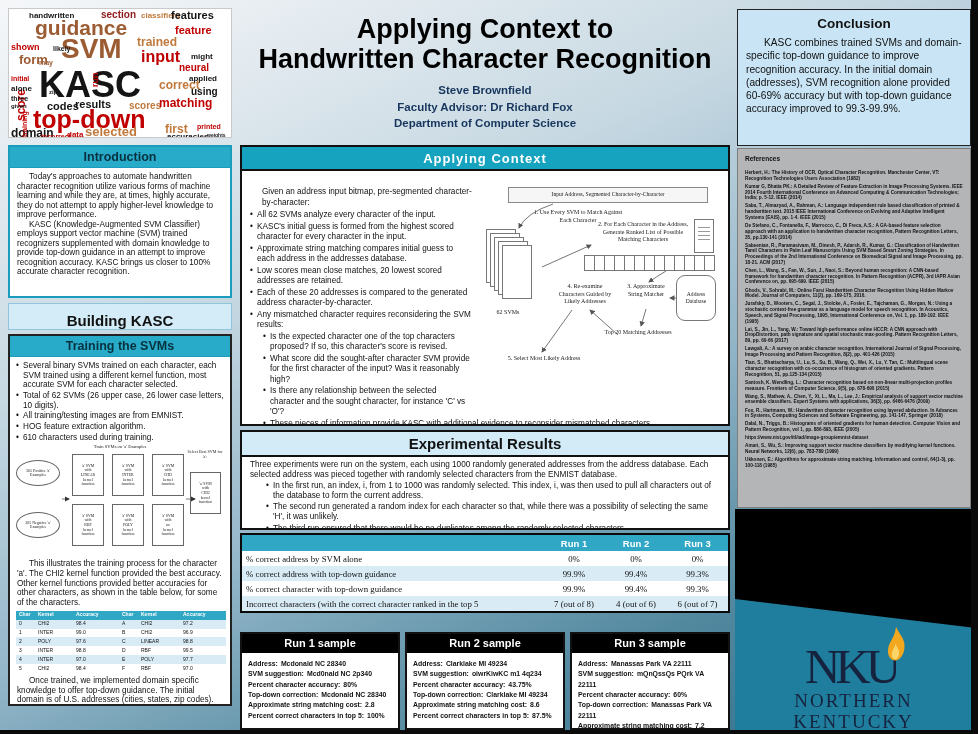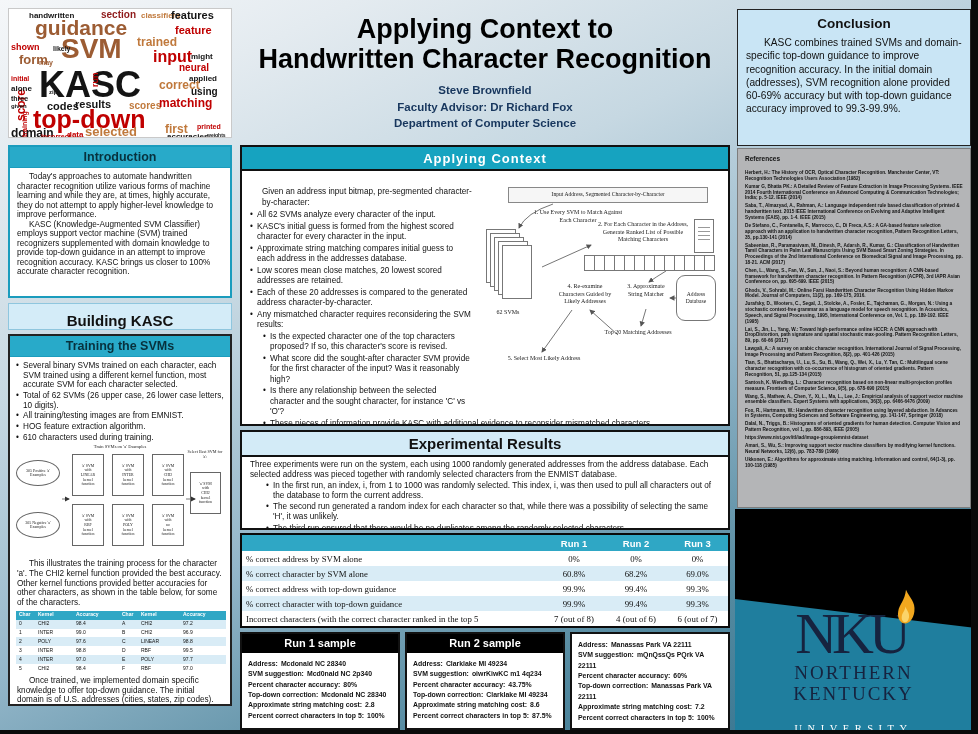--- a/index.html
+++ b/index.html
@@ -21,21 +21,21 @@
   #conclusion h2{margin:2px 0 5px;font-size:13.5px;text-align:center;}
   #conclusion p{margin:0;font-size:10.2px;line-height:1.3;text-indent:18px;}
   
   #references{left:737px;top:148px;width:234px;height:360px;background:#b4b5b7;border:1px solid #7d7d7d;padding:6px 7px;overflow:hidden;}
   #references h3{margin:0 0 8px;font-size:6.5px;}
   .ref{font-size:4.7px;line-height:1.22;font-weight:bold;margin-bottom:2.4px;}
   
   #nku{left:735px;top:509px;width:243px;height:225px;background:#000;}
   #nku::before{content:"";position:absolute;inset:0;background:#1f7e9e;clip-path:polygon(0 40%,100% 53%,100% 100%,0 100%);}
   .nku-inner{position:absolute;left:0;right:6px;top:96px;text-align:center;color:#16233f;font-family:"Liberation Serif",serif;}
-  .nku-word{font-size:58px;line-height:1;letter-spacing:-5px;position:relative;display:inline-block;padding-right:6px;}
+  .nku-word{font-size:49px;line-height:1;letter-spacing:-5px;position:relative;display:inline-block;padding-right:6px;margin-top:37px;}
   .nku-flame{position:absolute;top:-16px;right:-6px;width:24px;height:40px;}
   .nl12{font-size:19px;letter-spacing:2px;line-height:1.08;}
   .nl3{font-size:10.5px;color:#fff;letter-spacing:5.5px;margin-top:19px;font-family:"Liberation Serif",serif;}
   
   .sec-h{font-weight:bold;text-align:center;}
   
   #intro{left:8px;top:145px;width:224px;height:153px;background:#fff;border:2px solid #1b9cbd;}
   #intro .sec-h{background:#28aac9;border-bottom:1px solid #1b9cbd;font-size:12.5px;padding:3px 0;color:#07313d;}
   #intro .body{padding:4px 7px;font-size:8.2px;line-height:1.16;}
   #intro p{margin:0;text-indent:12px;}
@@ -122,21 +122,21 @@
     <span class="wc wc-b" style="left:26px;top:8px;font-size:21px">guidance</span>
     <span class="wc wc-d" style="left:92px;top:1px;font-size:10px">section</span>
     <span class="wc wc-t" style="left:132px;top:3px;font-size:8px">classifiers</span>
     <span class="wc wc-k" style="left:162px;top:1px;font-size:11px">features</span>
     <span class="wc wc-r" style="left:166px;top:16px;font-size:11px">feature</span>
     <span class="wc wc-b" style="left:52px;top:26px;font-size:28px">SVM</span>
     <span class="wc wc-r" style="left:2px;top:34px;font-size:9px">shown</span>
     <span class="wc wc-b" style="left:10px;top:44px;font-size:13px">form</span>
     <span class="wc wc-k" style="left:44px;top:36px;font-size:7px">likely</span>
     <span class="wc wc-t" style="left:128px;top:27px;font-size:12px">trained</span>
-    <span class="wc wc-r" style="left:144px;top:40px;font-size:16px">input</span>
+    <span class="wc wc-r" style="left:132px;top:40px;font-size:16px">input</span>
     <span class="wc wc-k" style="left:182px;top:44px;font-size:8px">might</span>
     <span class="wc wc-r" style="left:170px;top:54px;font-size:10px">neural</span>
     <span class="wc wc-k" style="left:180px;top:66px;font-size:8px">applied</span>
     <span class="wc wc-r wc-v" style="left:6px;top:112px;font-size:12px">score</span>
     <span class="wc wc-k" style="left:30px;top:58px;font-size:36px">KASC</span>
     <span class="wc wc-r wc-v" style="left:82px;top:78px;font-size:9px">run</span>
     <span class="wc wc-t" style="left:150px;top:70px;font-size:12px">correct</span>
     <span class="wc wc-k" style="left:2px;top:76px;font-size:8px">alone</span>
     <span class="wc wc-k" style="left:182px;top:78px;font-size:10px">using</span>
     <span class="wc wc-k" style="left:38px;top:92px;font-size:11px">codes</span>
@@ -480,26 +480,20 @@
       </thead>
       <tbody>
 
       <tr>
           <td>% correct address by SVM alone</td>
           <td class="val">0%</td>
           <td class="val">0%</td>
           <td class="val">0%</td>
         </tr>
           <tr>
-          <td>% correct character by SVM alone</td>
-          <td class="val">60.8%</td>
-          <td class="val">68.2%</td>
-          <td class="val">69.0%</td>
-        </tr>
-          <tr>
           <td>% correct address with top-down guidance</td>
           <td class="val">99.9%</td>
           <td class="val">99.4%</td>
           <td class="val">99.3%</td>
         </tr>
           <tr>
           <td>% correct character with top-down guidance</td>
           <td class="val">99.9%</td>
           <td class="val">99.4%</td>
           <td class="val">99.3%</td>
@@ -533,20 +527,21 @@
 
       <div class="sample-line"><span class="k">Address:</span><span class="v">Clarklake MI  49234</span></div>
           <div class="sample-line"><span class="k">SVM suggestion:</span><span class="v">oiwrKiwKC m1  4q234</span></div>
           <div class="sample-line"><span class="k">Percent character accuracy:</span><span class="v">43.75%</span></div>
           <div class="sample-line"><span class="k">Top-down correction:</span><span class="v">Clarklake MI  49234</span></div>
           <div class="sample-line"><span class="k">Approximate string matching cost:</span><span class="v">8.6</span></div>
           <div class="sample-line"><span class="k">Percent correct characters in top 5:</span><span class="v">87.5%</span></div>
         </div>
     </div>
     <div class="sample">
+      <div class="sample-h">Run 3 sample</div>
       <div class="sample-b">
 
       <div class="sample-line"><span class="k">Address:</span><span class="v">Manassas Park VA  22111</span></div>
           <div class="sample-line"><span class="k">SVM suggestion:</span><span class="v">mQnQssQs PQrk VA 22111</span></div>
           <div class="sample-line"><span class="k">Percent character accuracy:</span><span class="v">60%</span></div>
           <div class="sample-line"><span class="k">Top-down correction:</span><span class="v">Manassas Park VA 22111</span></div>
           <div class="sample-line"><span class="k">Approximate string matching cost:</span><span class="v">7.2</span></div>
           <div class="sample-line"><span class="k">Percent correct characters in top 5:</span><span class="v">100%</span></div>
         </div>
     </div>

